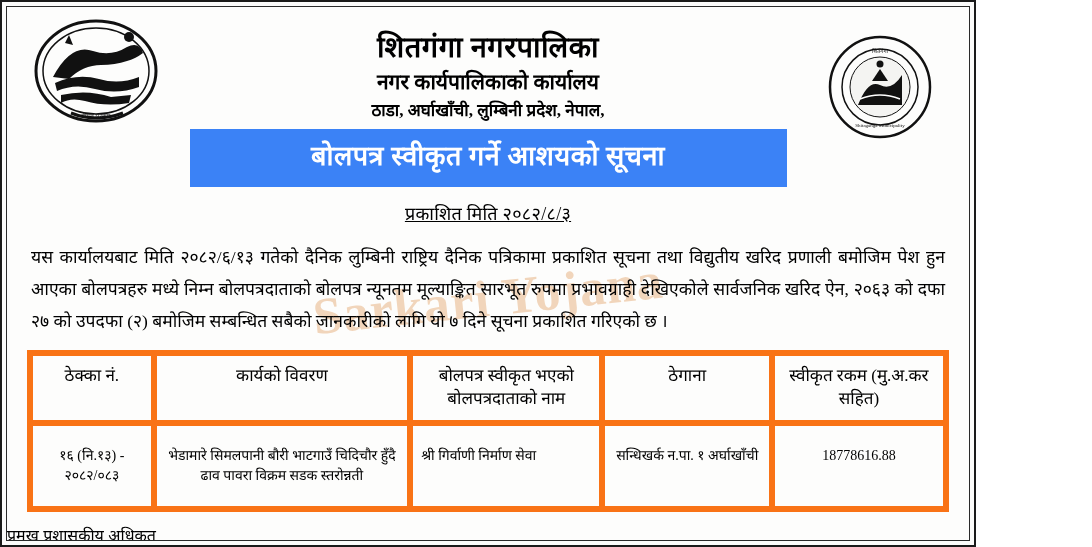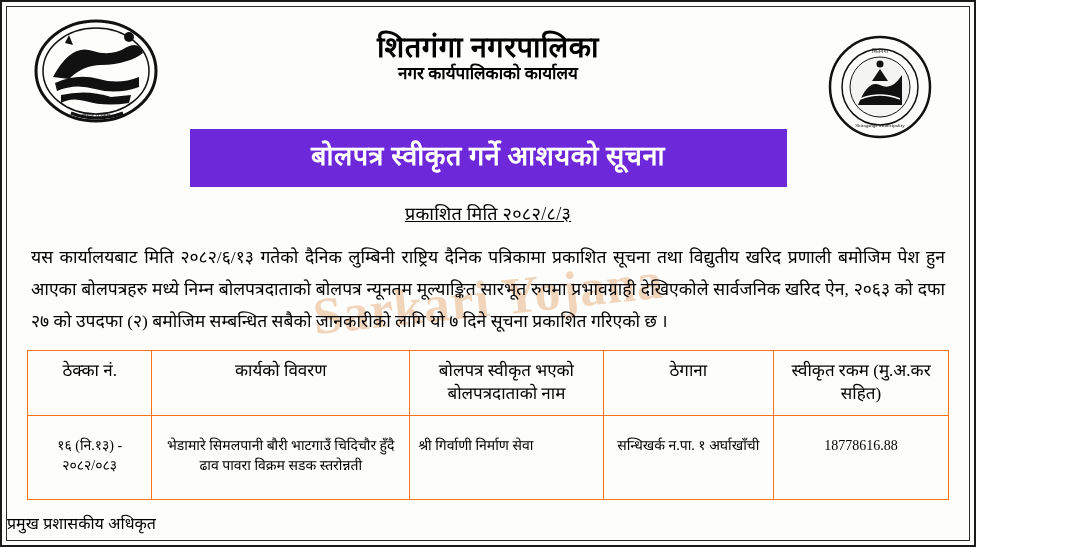--- a/index.html
+++ b/index.html
@@ -49,41 +49,41 @@
   }
   .org-name {
     font-family: "Liberation Serif", serif;
     font-size: 29px;
     font-weight: bold;
     letter-spacing: 0.5px;
     line-height: 1.15;
   }
   .org-office {
     font-family: "Liberation Serif", serif;
-    font-size: 17px;
-    font-weight: bold;
-    margin-top: 0;
+    font-size: 21px;
+    font-weight: bold;
+    margin-top: 6px;
     line-height: 1.15;
   }
   .org-addr {
     font-family: "Liberation Serif", serif;
     font-size: 17px;
     font-weight: bold;
     margin-top: 7px;
     line-height: 1.15;
   }
 
   
   .banner-wrap {
     display: flex;
     justify-content: center;
     margin-top: 2px;
   }
   .banner {
-    background: #6d28d9;
+    background: #3b82f6;
     color: #ffffff;
     font-family: "Liberation Serif", serif;
     font-weight: bold;
     font-size: 27px;
     padding: 13px 44px 15px 44px;
     letter-spacing: 0.5px;
     width: 597px;
     text-align: center;
     line-height: 1.1;
   }
@@ -130,21 +130,21 @@
     position: relative;
     z-index: 2;
   }
   table {
     width: 100%;
     border-collapse: collapse;
     font-family: "Liberation Serif", serif;
     background: transparent;
   }
   th, td {
-    border: 1px solid #f97316;
+    border: 6px solid #f97316;
     padding: 20px 8px;
     text-align: center;
     vertical-align: top;
     font-weight: normal;
   }
   th {
     font-size: 17px;
     line-height: 1.35;
     padding-top: 9px;
     padding-bottom: 9px;
@@ -188,20 +188,21 @@
           <path d="M38 18 L42 28 L34 26 Z" fill="#111"></path>
           <circle cx="98" cy="20" r="5" fill="#111"></circle>
           <path d="M40 96 Q65 106 92 96" fill="none" stroke="#111" stroke-width="3"></path>
           <text x="65" y="101" font-family="Liberation Serif, serif" font-size="6" text-anchor="middle" fill="#111">नेपाल सरकार</text>
         </svg>
       </div>
 
       <div class="header-text">
         <div class="org-name">शितगंगा नगरपालिका</div>
         <div class="org-office">नगर कार्यपालिकाको कार्यालय</div>
+        <div class="org-addr">ठाडा, अर्घाखाँची, लुम्बिनी प्रदेश, नेपाल,</div>
       </div>
 
       <div class="logo-right">
         <svg width="104" height="104" viewBox="0 0 104 104">
           <circle cx="52" cy="52" r="50" fill="none" stroke="#111" stroke-width="2.5"></circle>
           <circle cx="52" cy="52" r="38" fill="none" stroke="#111" stroke-width="1.5"></circle>
           <circle cx="52" cy="52" r="30" fill="#f4f4f2" stroke="#111" stroke-width="1"></circle>
           <path d="M30 70 Q40 44 52 50 Q64 56 74 40 L74 70 Z" fill="#111"></path>
           <path d="M32 64 Q52 56 72 64" fill="none" stroke="#fff" stroke-width="1.5"></path>
           <path d="M44 46 L52 34 L60 46 Z" fill="#111"></path>

